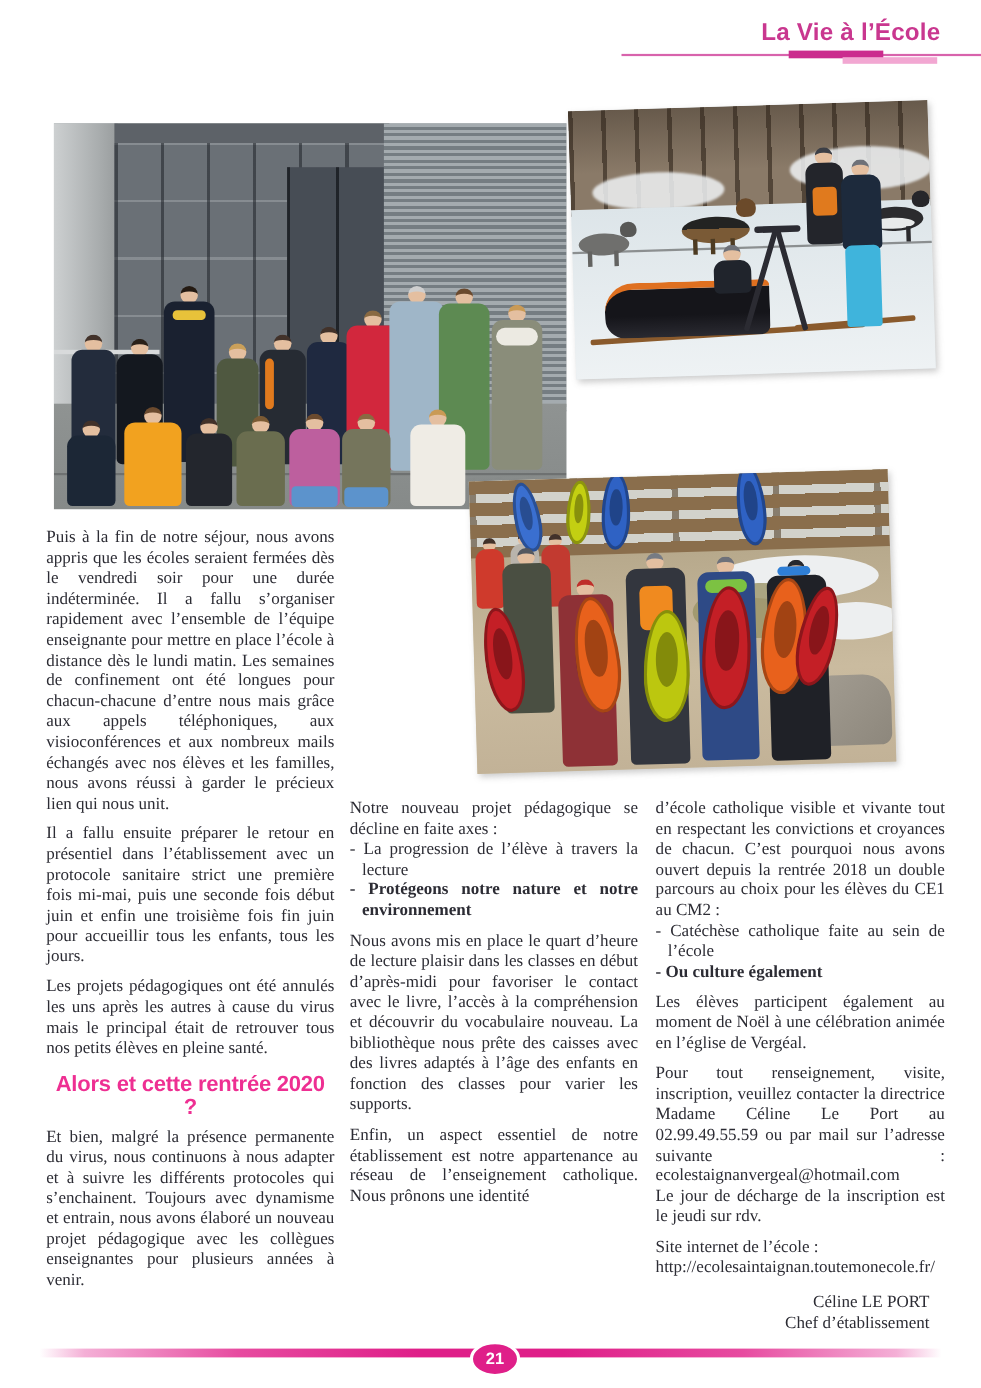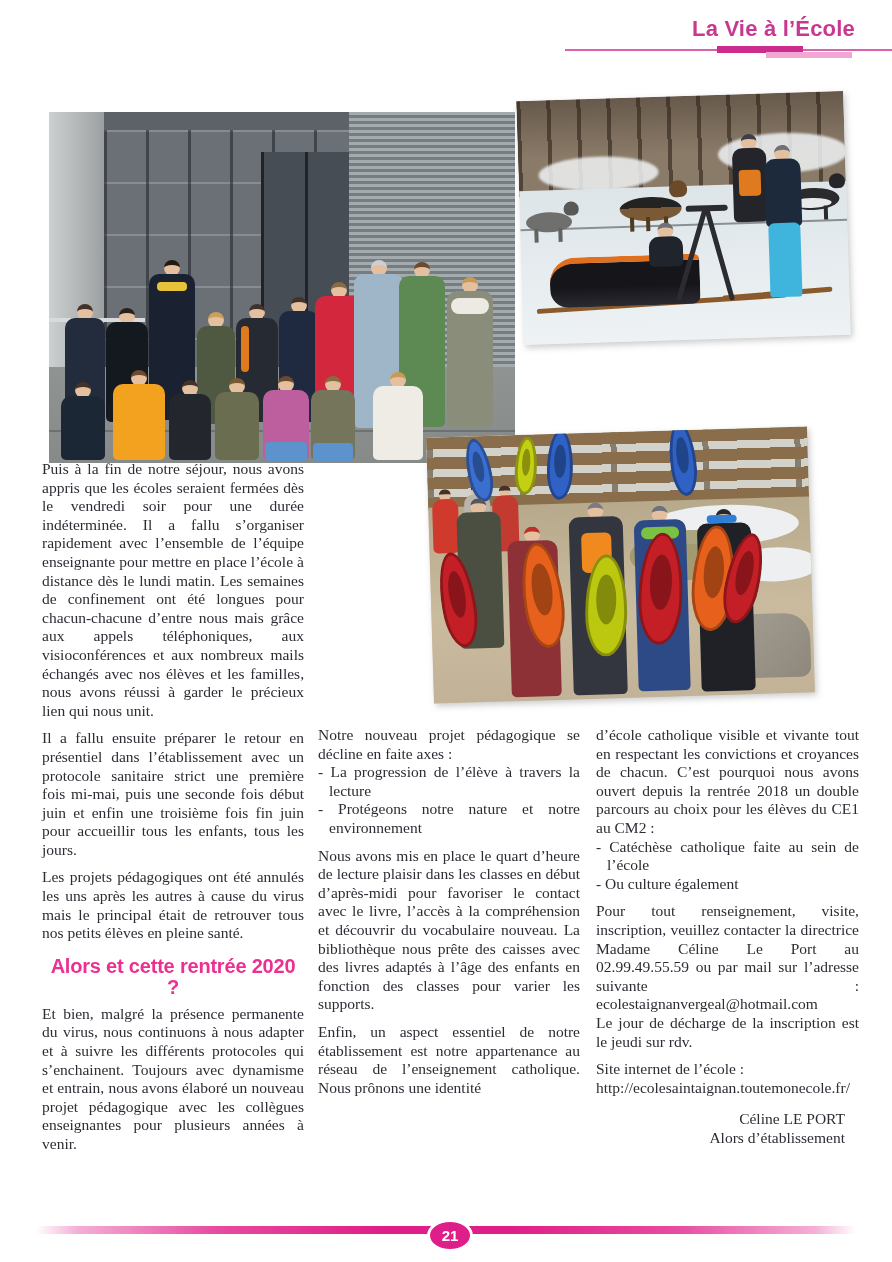--- a/index.html
+++ b/index.html
@@ -68,27 +68,27 @@
   .snowpatch{position:absolute;border-radius:50%;background:#edeff0;}
   .grasspatch{position:absolute;border-radius:50%;background:#9a9466;opacity:.8;}
   .rock{left:306px;top:186px;width:72px;height:64px;background:linear-gradient(135deg,#a39d92,#8d877c);border-radius:18px 26px 10px 14px;}
   .shoe{position:absolute;border-radius:50% 50% 50% 50%/58% 58% 42% 42%;
         border:3px solid rgba(0,0,0,.28);box-sizing:border-box;background:var(--c,#d42027);}
   .shoe::after{content:"";position:absolute;left:22%;top:18%;width:56%;height:52%;border-radius:50%;
                background:rgba(0,0,0,.30);}
 
   
   .col{position:absolute;font-size:15.5px;line-height:18.6px;text-align:justify;}
-  .col1{left:42px;top:460px;width:262px;}
+  .col1{left:42px;top:480px;width:262px;}
   .col2{left:318px;top:726px;width:262px;}
   .col3{left:596px;top:726px;width:263px;}
   .col p{margin:0 0 9px 0;}
   .col p.tight{margin-bottom:0;}
   .li{padding-left:11px;text-indent:-11px;margin:0;}
-  .gap-after{margin-bottom:9px;}
+  .gap-after{margin-bottom:9px;font-weight:bold;}
   .sec-head{margin:13px 0 7px;text-align:center;font-family:"Liberation Sans",sans-serif;
             font-weight:700;font-size:20px;line-height:21px;color:#ee2f92;letter-spacing:-.2px;}
   .signature{margin-top:12px;text-align:right;padding-right:14px;}
   .signature div{line-height:19px;}
 
   
   .foot-bar{position:absolute;left:36px;top:1226px;width:820px;height:8px;
             background:linear-gradient(90deg,rgba(224,33,138,0) 0%,#f4afd6 5%,#e74ba0 22%,#df1f89 42%,
                        #df1f89 58%,#e74ba0 78%,#f4afd6 95%,rgba(224,33,138,0) 100%);}
   .page-num{position:absolute;left:427px;top:1219px;width:40px;height:27px;border-radius:50%;
@@ -230,26 +230,27 @@
     <div class="li">- La progression de l’élève à travers la lecture</div>
     <div class="li gap-after">- Protégeons notre nature et notre environnement</div>
     <p>Nous avons mis en place le quart d’heure de lecture plaisir dans les classes en début d’après-midi pour favoriser le contact avec le livre, l’accès à la compréhension et découvrir du vocabulaire nouveau. La bibliothèque nous prête des caisses avec des livres adaptés à l’âge des enfants en fonction des classes pour varier les supports.</p>
     <p>Enfin, un aspect essentiel de notre établissement est notre appartenance au réseau de l’enseignement catholique. Nous prônons une identité</p>
   </div>
 
   <div class="col col3">
     <p class="tight">d’école catholique visible et vivante tout en respectant les convictions et croyances de chacun. C’est pourquoi nous avons ouvert depuis la rentrée 2018 un double parcours au choix pour les élèves du CE1 au CM2 :</p>
     <div class="li">- Catéchèse catholique faite au sein de l’école</div>
     <div class="li gap-after">- Ou culture également</div>
+    <p>Les élèves participent également au moment de Noël à une célébration animée en l’église de Vergéal.</p>
     <p class="tight">Pour tout renseignement, visite, inscription, veuillez contacter la directrice Madame Céline Le Port au 02.99.49.55.59 ou par mail sur l’adresse suivante : ecolestaignanvergeal@hotmail.com</p>
     <p>Le jour de décharge de la inscription est le jeudi sur rdv.</p>
     <p class="tight">Site internet de l’école :</p>
     <p style="word-break:break-all;">http://ecolesaintaignan.toutemonecole.fr/</p>
     <div class="signature">
       <div>Céline LE PORT</div>
-      <div>Alors d’établissement</div>
+      <div>Chef d’établissement</div>
     </div>
   </div>
 
   <div class="foot-bar"></div>
   <div class="page-num">21</div>
 
 </div>
 
 </body></html>

